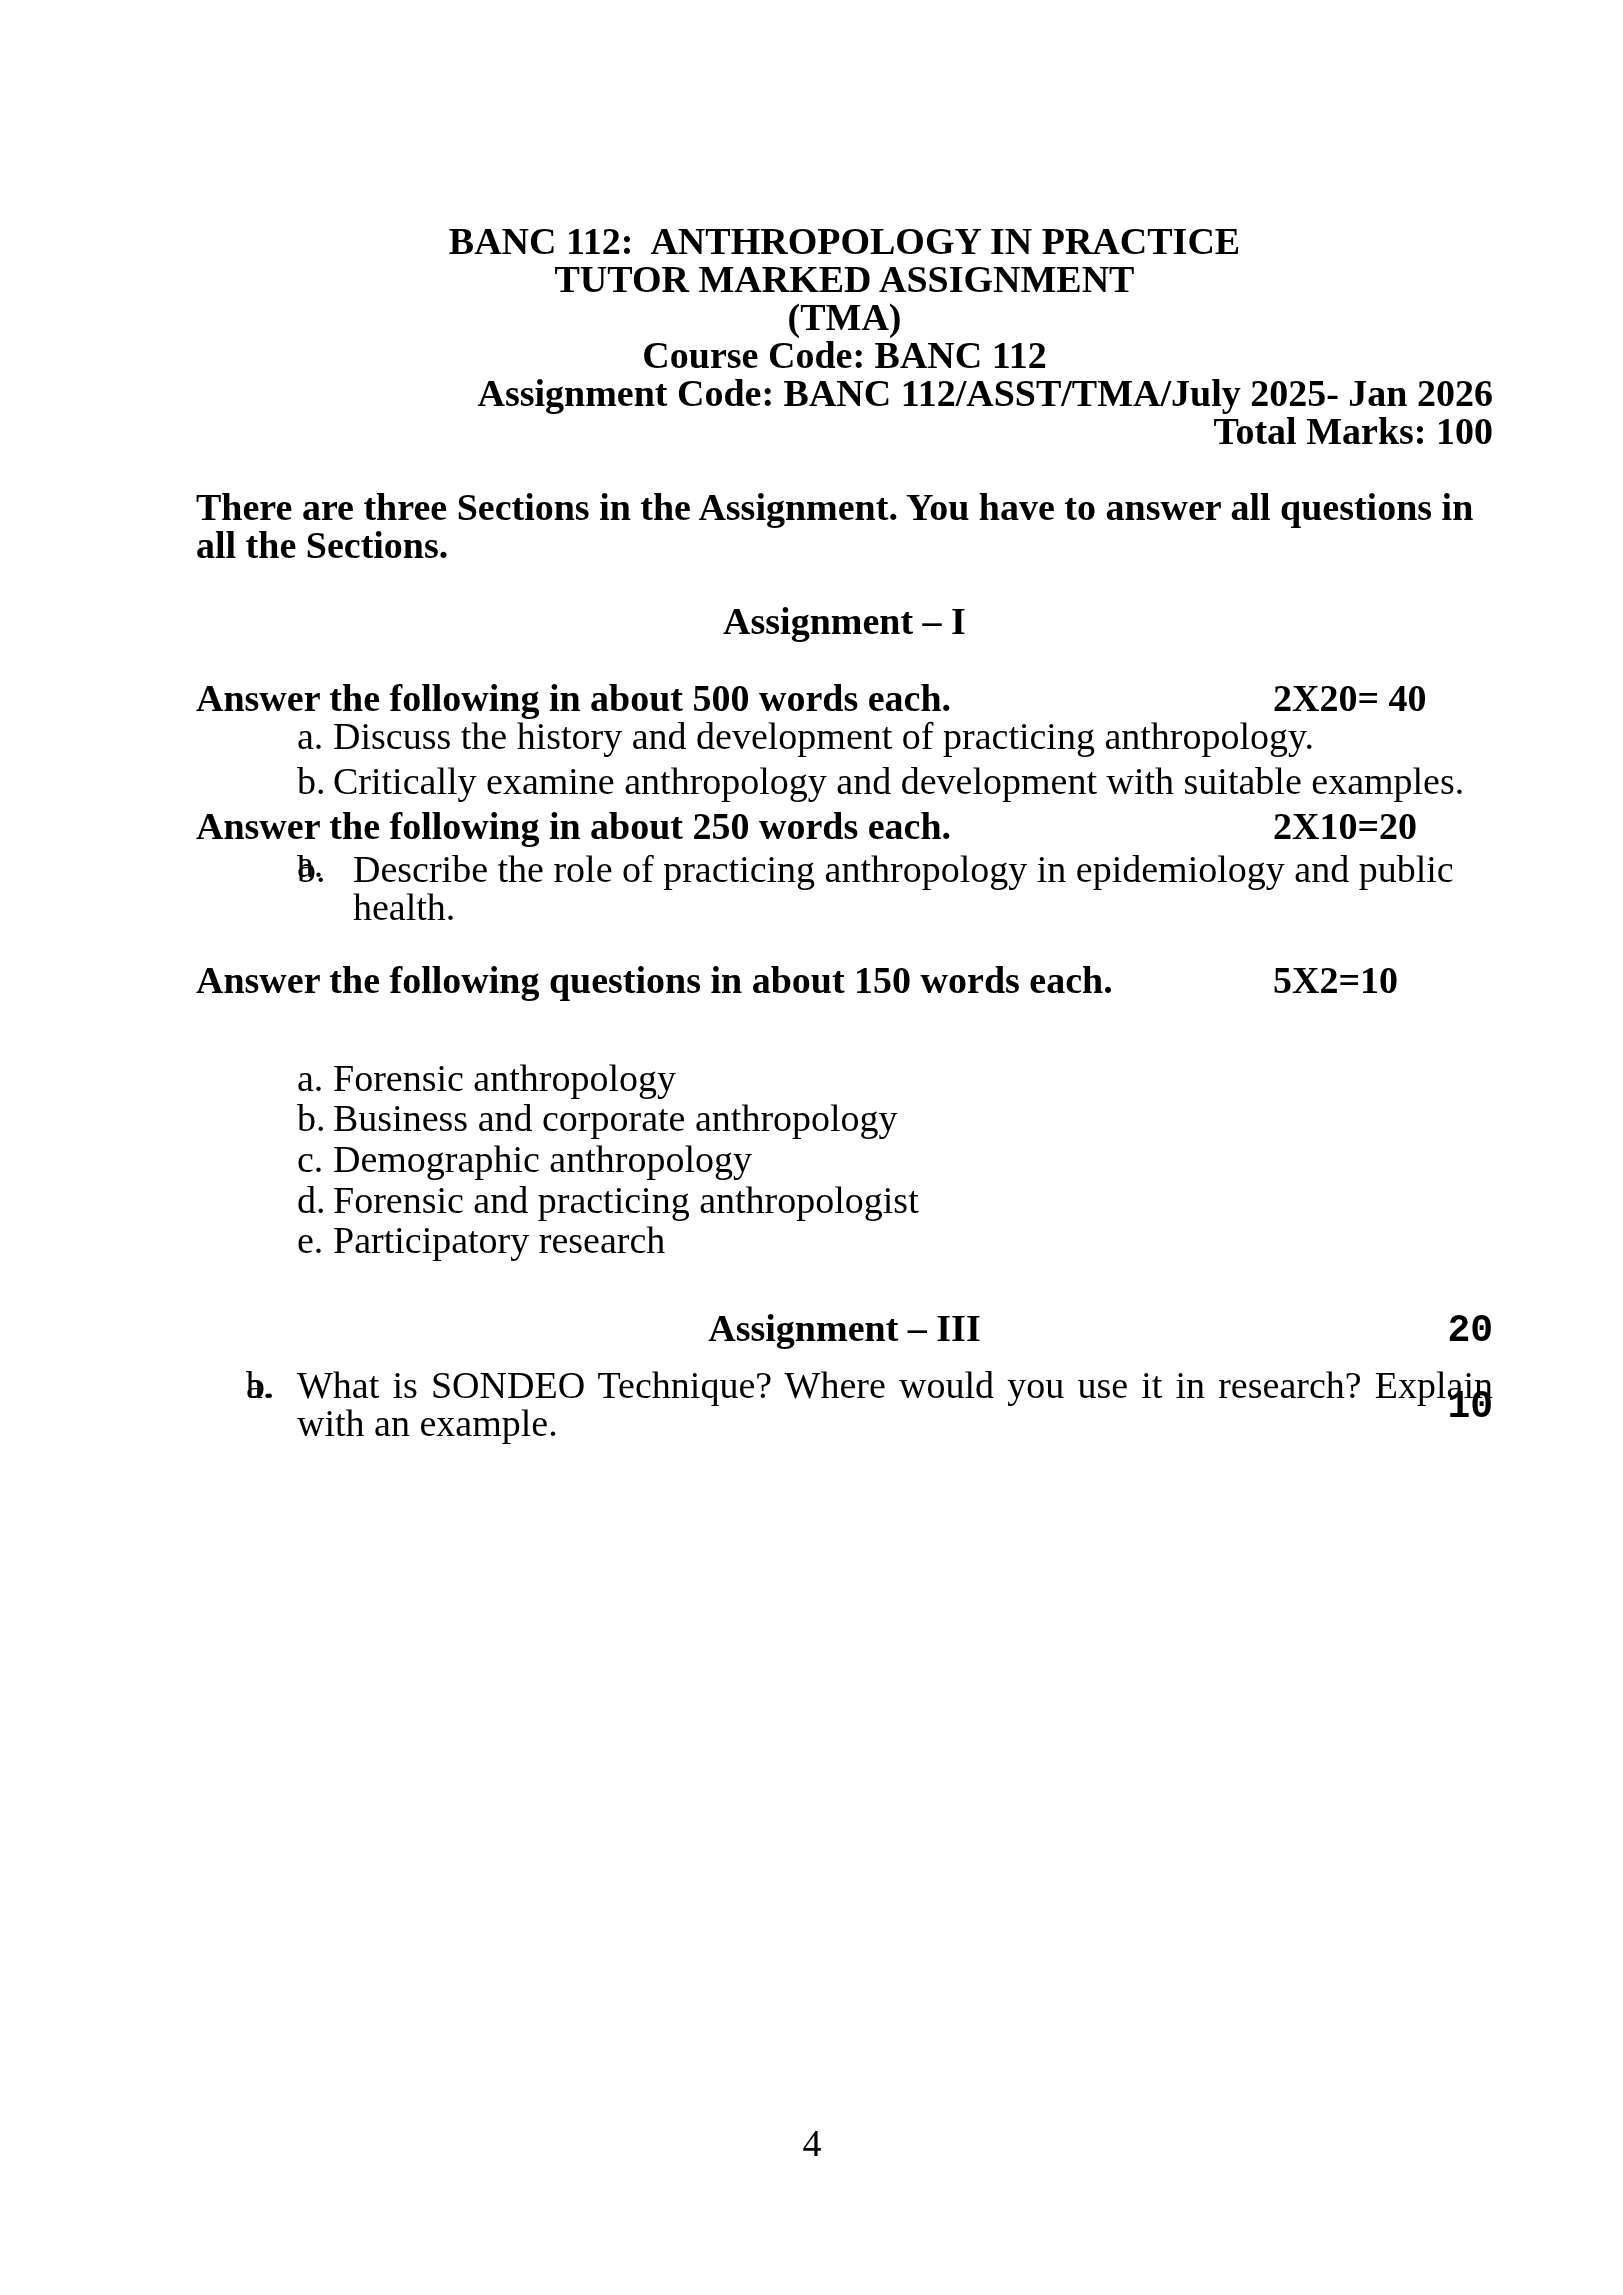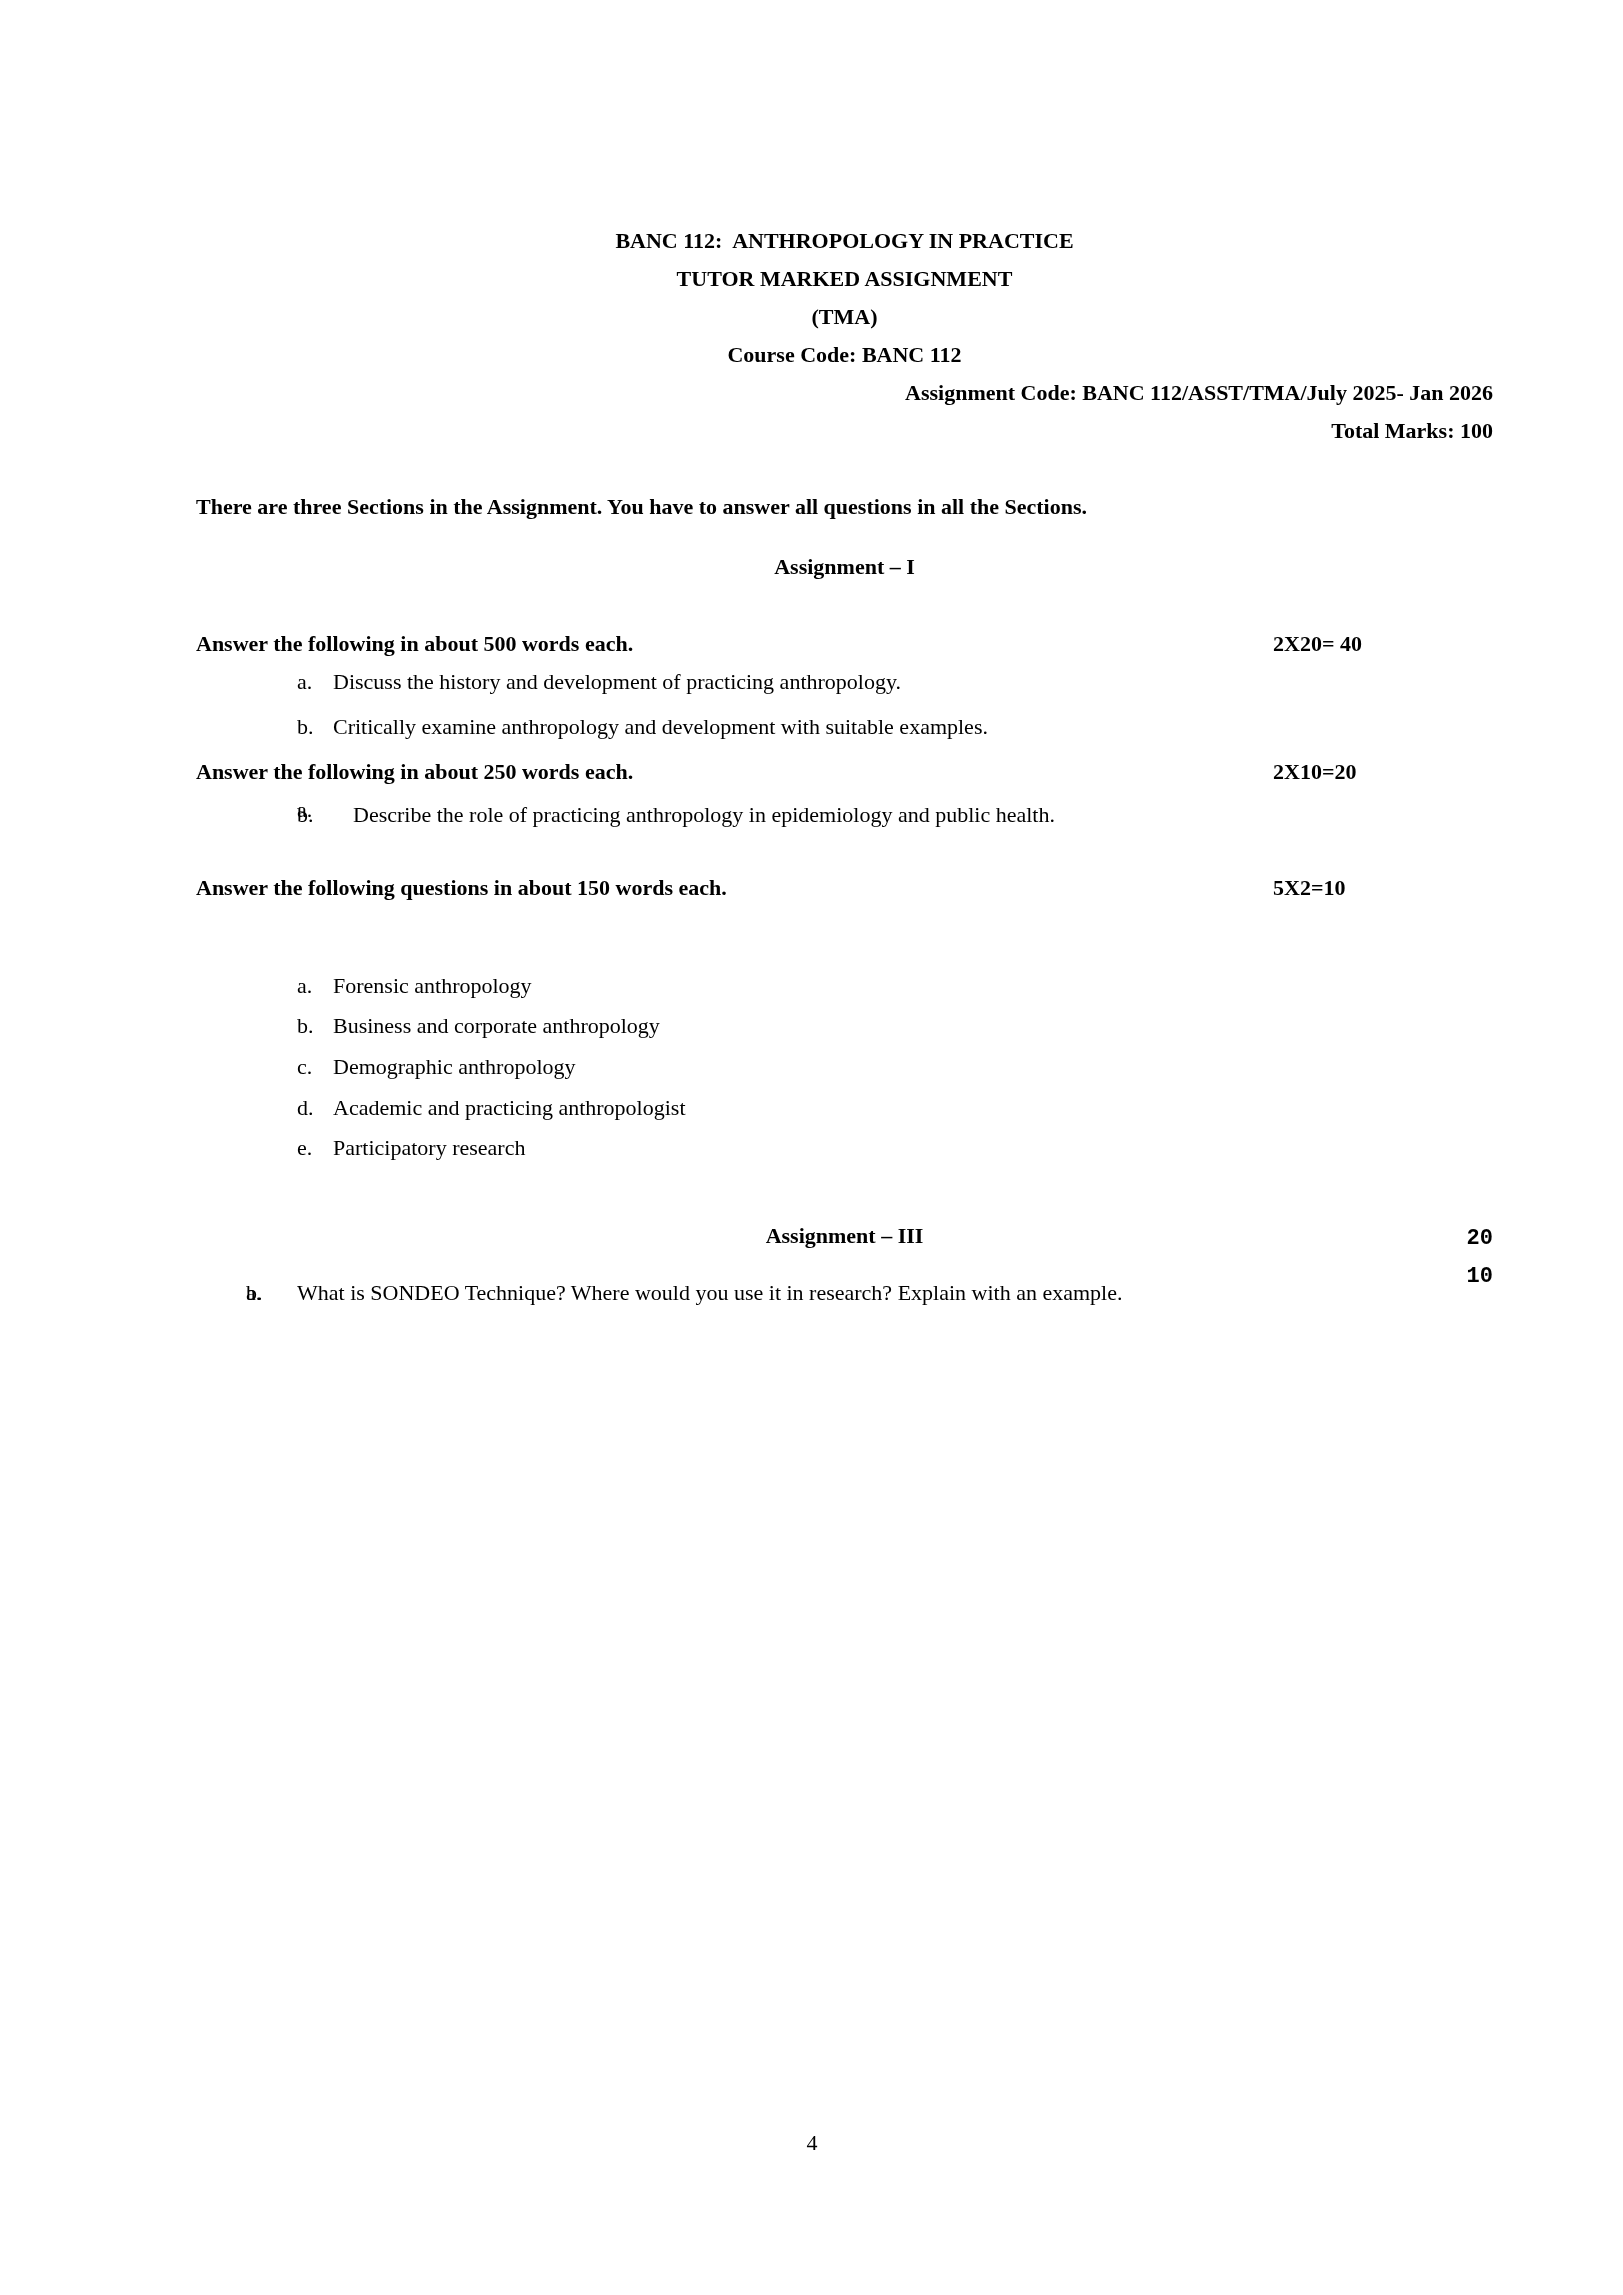--- a/index.html
+++ b/index.html
@@ -7,21 +7,21 @@
     padding: 0;
     background: #ffffff;
   }
   .page {
     position: relative;
     width: 1624px;
     height: 2295px;
     background: #ffffff;
     color: #000000;
     font-family: "Liberation Serif", "DejaVu Serif", serif;
-    font-size: 22px;
+    font-size: 38px;
     line-height: 38px;
     overflow: hidden;
   }
   .content {
     padding: 222px 131px 0 196px;
   }
   .bold   { font-weight: bold; }
   .center { text-align: center; }
   .right  { text-align: right; }
   .pre    { white-space: pre-wrap; }
@@ -138,21 +138,21 @@
       <div class="item indent-1">
         <span class="marker">b.</span>
         <span>Business and corporate anthropology</span>
       </div>
       <div class="item indent-1">
         <span class="marker">c.</span>
         <span>Demographic anthropology</span>
       </div>
       <div class="item indent-1">
         <span class="marker">d.</span>
-        <span>Academic and practicing anthropologist</span>
+        <span>Forensic and practicing anthropologist</span>
       </div>
       <div class="item indent-1">
         <span class="marker">e.</span>
         <span>Participatory research</span>
       </div>
     </div>
 
     <div class="center bold heading-iii">Assignment – III</div>
 
     <div class="item indent-3 list3-a">

